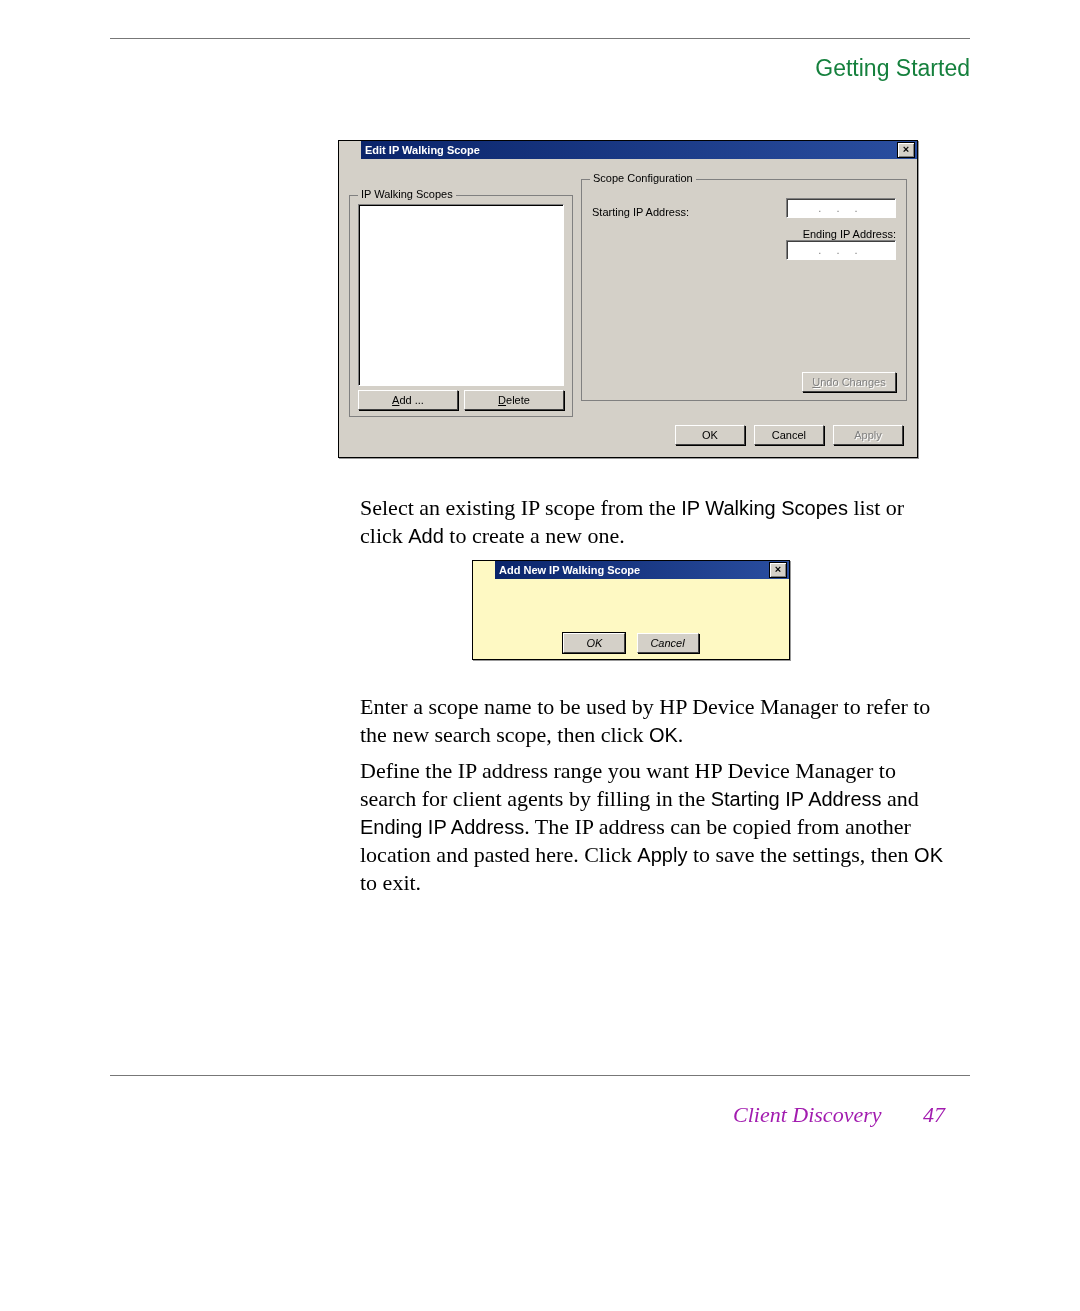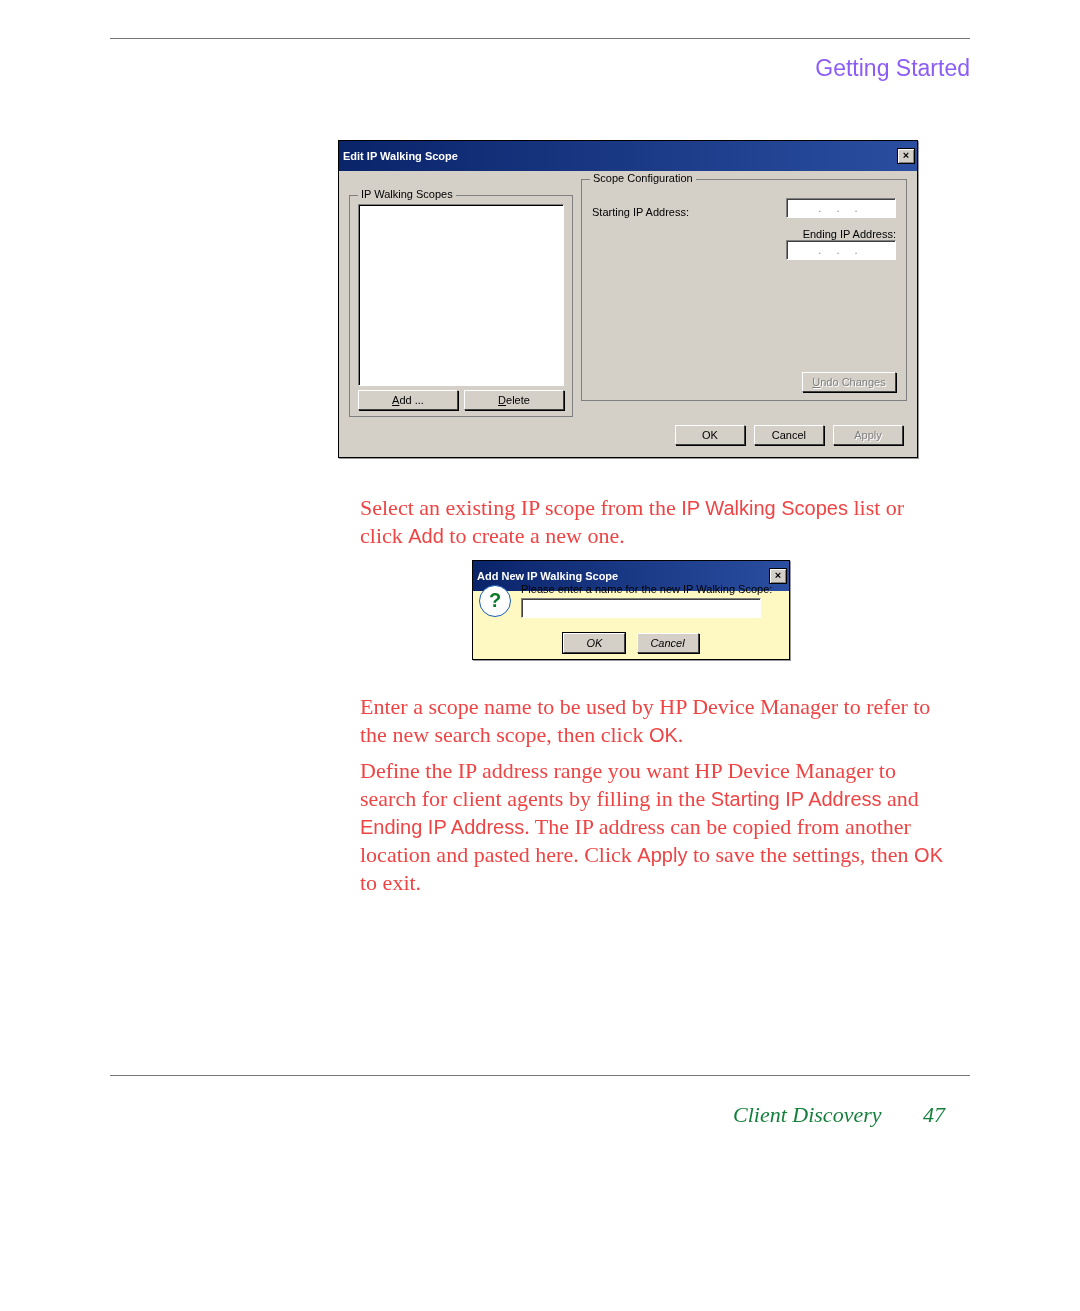--- a/index.html
+++ b/index.html
@@ -28,44 +28,44 @@
     right: 110px;
     top: 1075px;
     border-top: 1px solid #777;
   }
   .header-right {
     position: absolute;
     top: 55px;
     right: 110px;
     font-family: Arial, Helvetica, sans-serif;
     font-size: 23px;
-    color: #8b5cf6;
+    color: #15803d;
   }
   .text-block {
     position: absolute;
     left: 360px;
     right: 135px;
     font-size: 22px;
     line-height: 28px;
-    color: #ef4444;
+    color: #000000;
   }
   .tb1 { top: 494px; }
   .tb2 { top: 693px; }
   .tb3 { top: 757px; }
   .ui-term {
     font-family: Arial, Helvetica, sans-serif;
     font-size: 20px;
   }
   .footer-right {
     position: absolute;
     top: 1102px;
     right: 135px;
     font-style: italic;
     font-size: 22px;
-    color: #15803d;
+    color: #a21caf;
   }
   .footer-pagenum {
     font-style: italic;
     margin-left: 36px;
   }
 
   
   .dialog1 {
     position: absolute;
     left: 338px;
@@ -73,29 +73,30 @@
     width: 578px;
     height: 316px;
     background: #d4d0c8;
     border: 1px solid #000;
     box-shadow: 1px 1px 0 rgba(0,0,0,0.4);
     font-family: Tahoma, Arial, sans-serif;
     font-size: 11px;
     color: #000;
   }
   .titlebar {
-    height: 30px;
+    height: 18px;
     background: linear-gradient(to right, #0a246a, #2a4ea0);
     color: #fff;
     font-weight: bold;
     font-size: 11px;
     display: flex;
     align-items: center;
     padding: 0 2px 0 4px;
     justify-content: space-between;
+    margin-left: 22px;
   }
   .titlebar .close-btn {
     width: 16px;
     height: 14px;
     background: #d4d0c8;
     border: 1px solid #000;
     box-shadow: inset 1px 1px 0 #fff, inset -1px -1px 0 #808080;
     font-family: Arial, sans-serif;
     font-size: 11px;
     font-weight: bold;
@@ -342,27 +343,20 @@
 
   <div class="text-block tb1">
     <span>Select an existing IP scope from the </span><span class="ui-term">IP Walking Scopes</span><span> list or click </span><span class="ui-term">Add</span><span> to create a new one.</span>
   </div>
 
   <div class="dialog2">
     <div class="titlebar">
       <span>Add New IP Walking Scope</span>
       <span class="close-btn">×</span>
     </div>
-    <div class="body">
-      <div class="qicon"></div>
-      <div class="prompt-col">
-        <div>Please enter a name for the new IP Walking Scope:</div>
-        <div class="text-input"></div>
-      </div>
-    </div>
     <div class="btns">
       <span class="btn default-btn">OK</span>
       <span class="btn">Cancel</span>
     </div>
   </div>
 
   <div class="text-block tb2">
     <span>Enter a scope name to be used by HP Device Manager to refer to the new search scope, then click </span><span class="ui-term">OK</span><span>.</span>
   </div>
 

